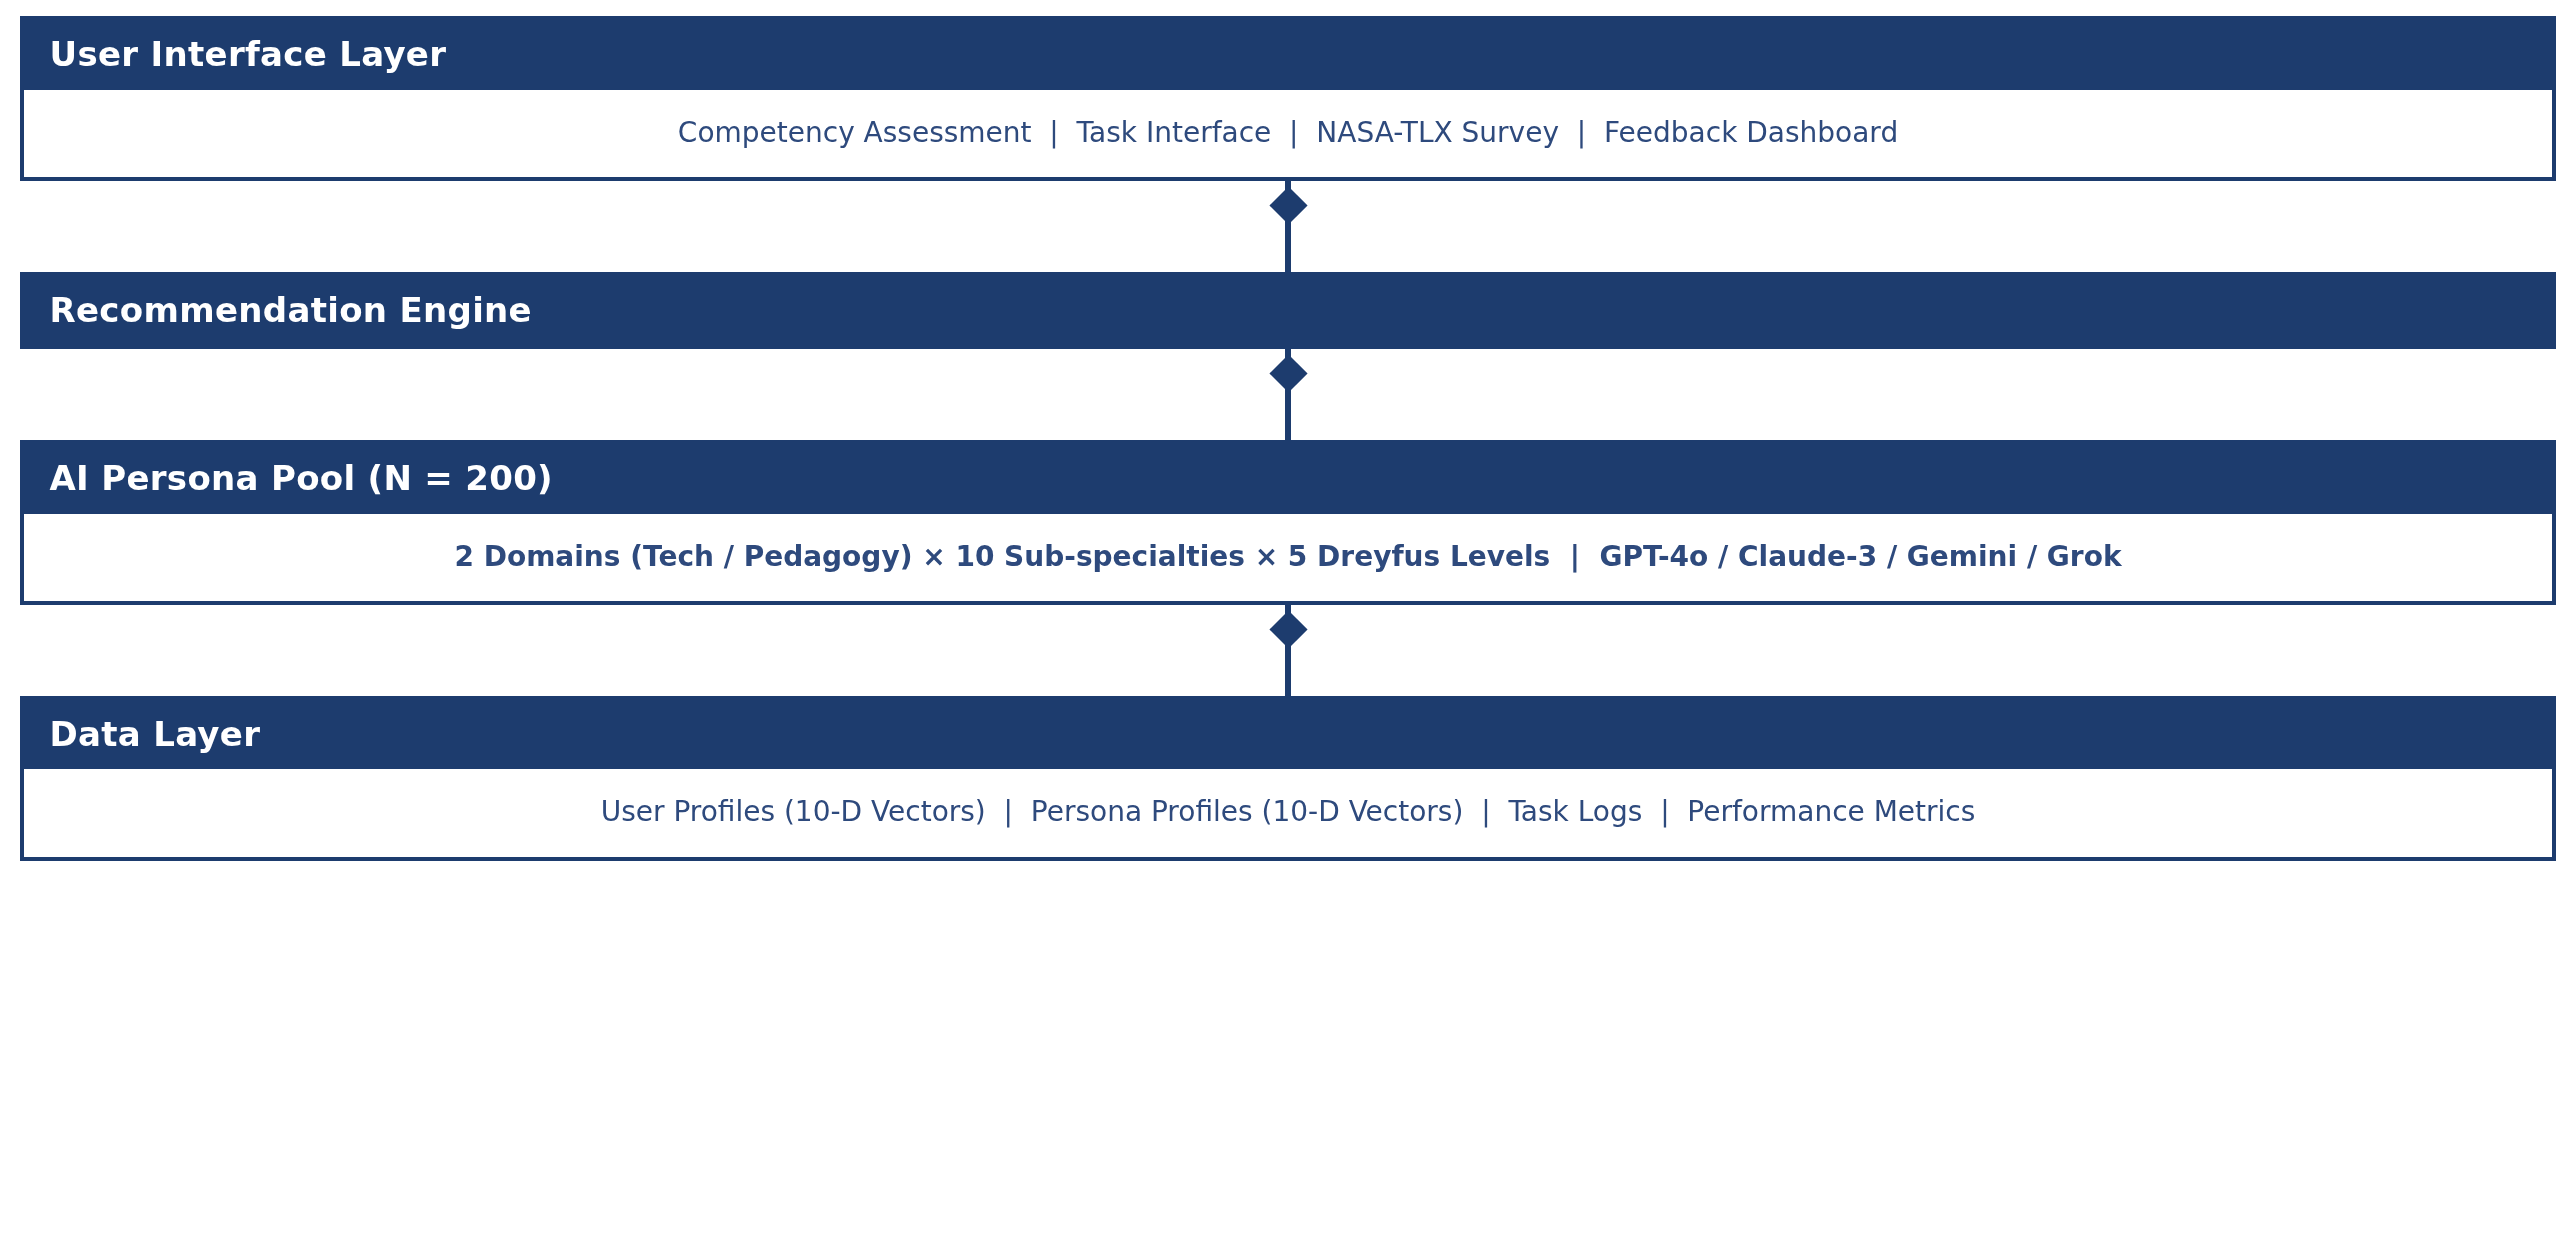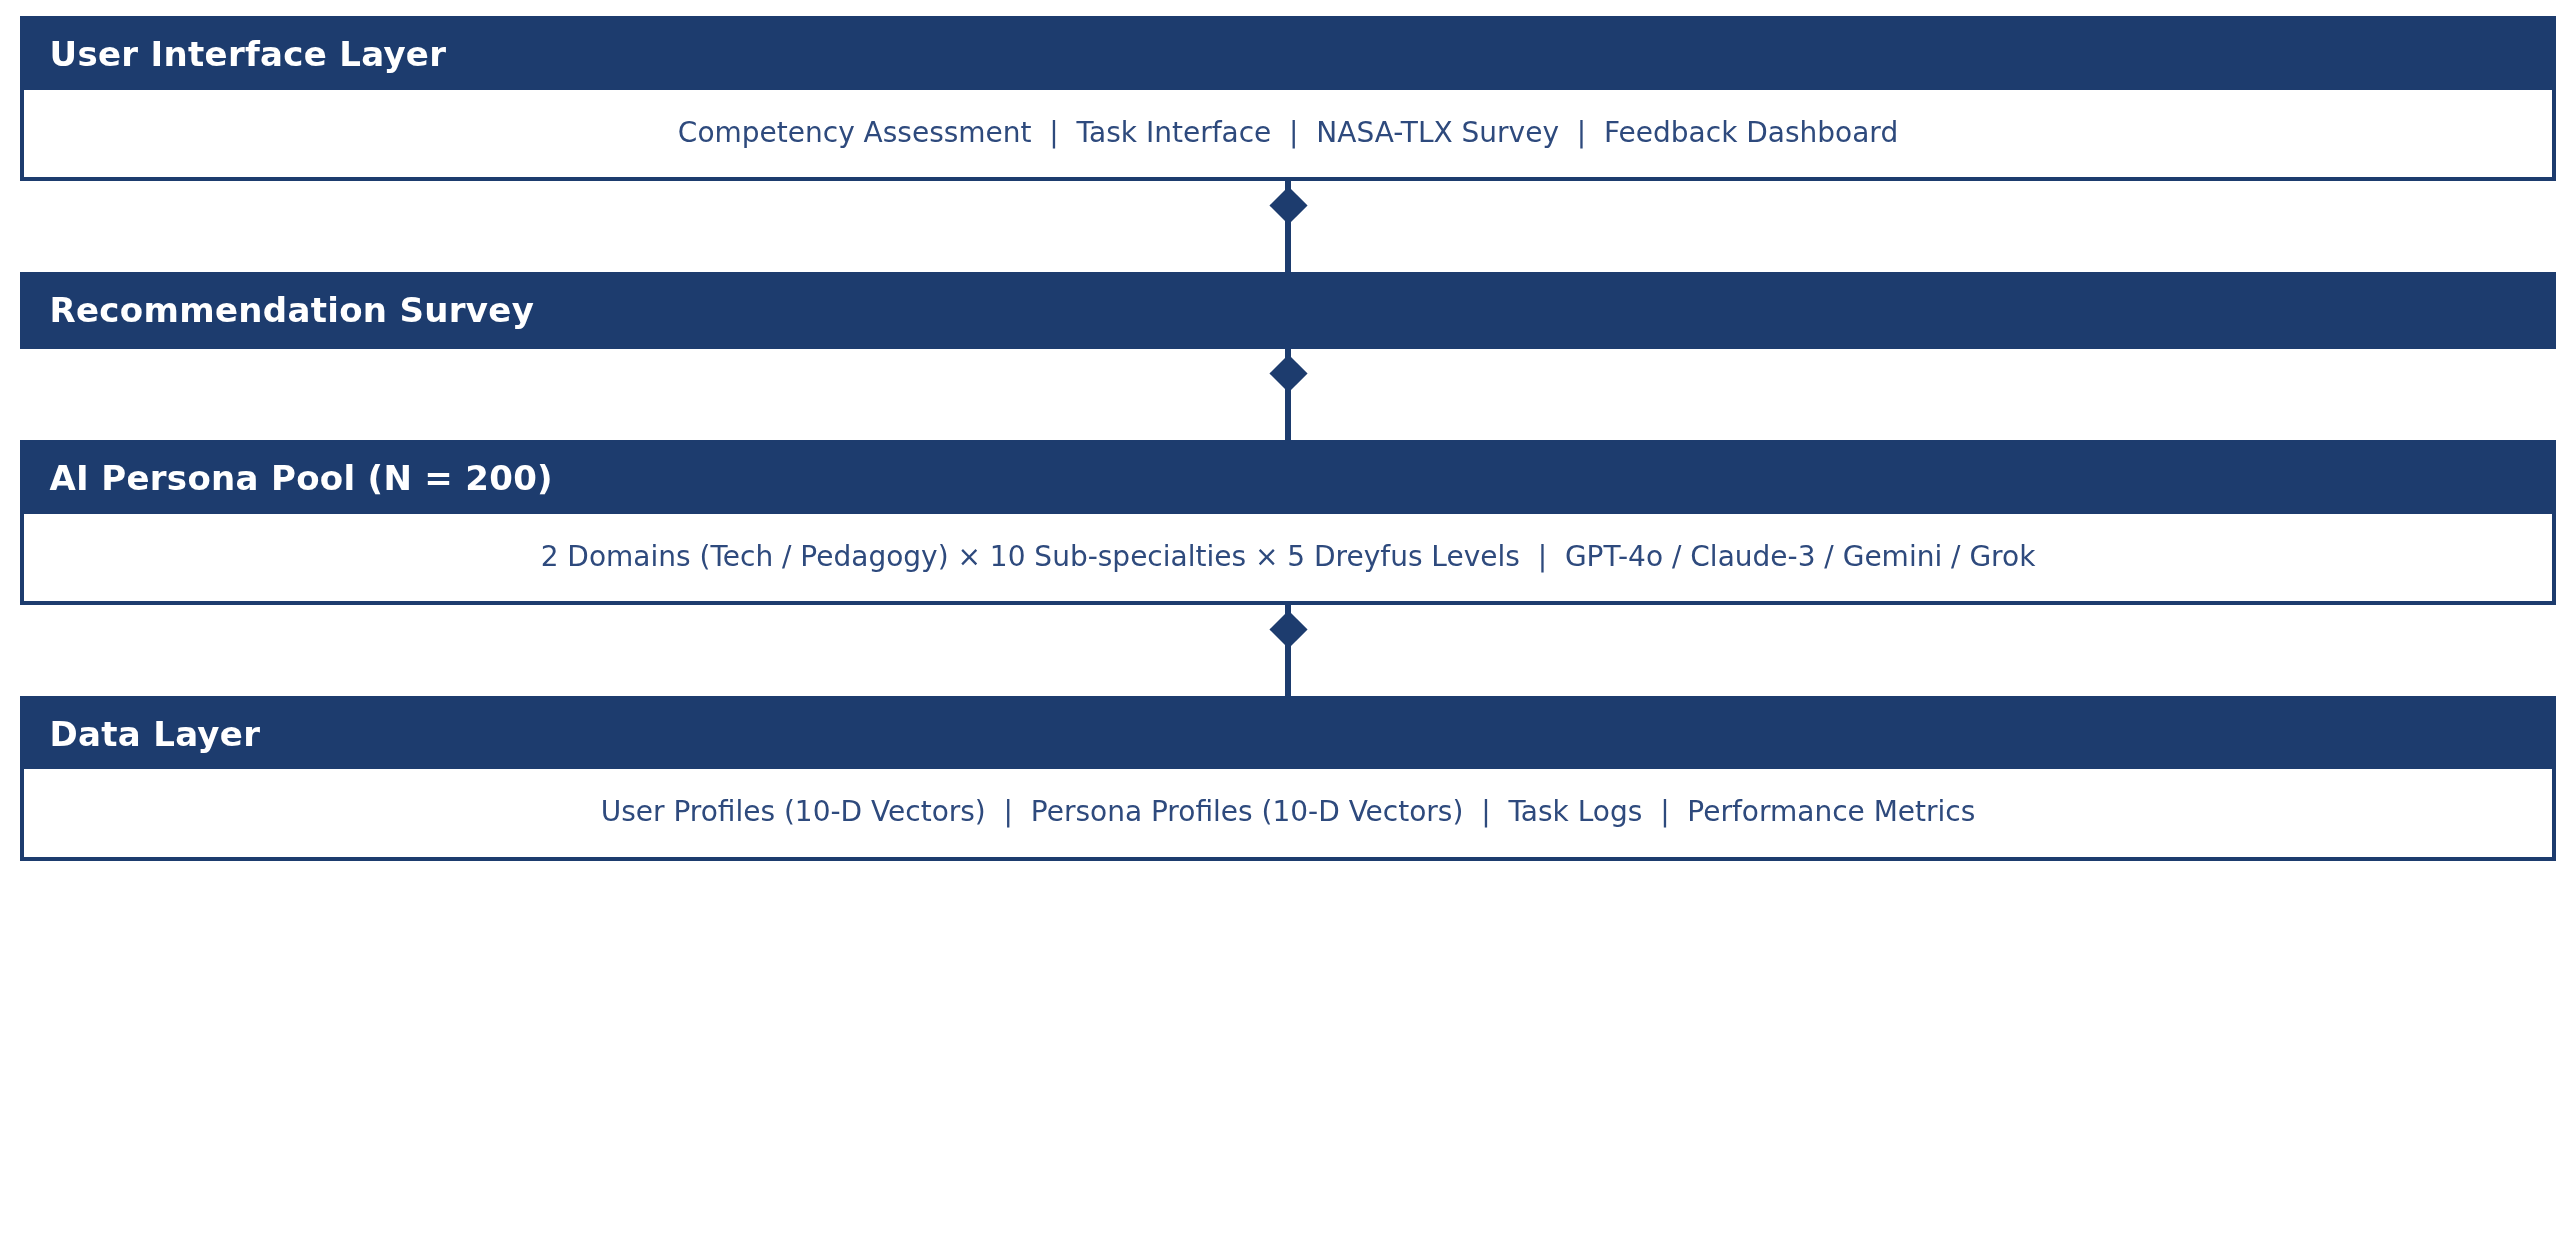--- a/index.html
+++ b/index.html
@@ -71,42 +71,42 @@
   .connector .diamond {
     position:relative;
     width:27px; height:27px;
     margin-top:11px;
     background:#1d3c6e;
     transform:rotate(45deg);
   }
   
   .box-ui   .layer-body  { min-height:67px; }
   .box-rec  .layer-body  { min-height:164px; }
-  .box-pool .layer-body  { min-height:67px; }
+  .box-pool .layer-body  { min-height:67px;font-weight:bold; }
   .box-data .layer-body  { min-height:67px; }
 </style>
 </head>
 <body>
 
 <div class="diagram">
 
   <div class="layer-box box-ui">
     <div class="layer-header">User Interface Layer</div>
     <div class="layer-body">
       <span class="body-line">Competency Assessment  |  Task Interface  |  NASA-TLX Survey  |  Feedback Dashboard</span>
     </div>
   </div>
 
   <div class="connector">
     <span class="stem"></span>
     <span class="diamond"></span>
   </div>
 
   <div class="layer-box box-rec">
-    <div class="layer-header">Recommendation Survey</div>
+    <div class="layer-header">Recommendation Engine</div>
   </div>
 
   <div class="connector">
     <span class="stem"></span>
     <span class="diamond"></span>
   </div>
 
   <div class="layer-box box-pool">
     <div class="layer-header">AI Persona Pool (N = 200)</div>
     <div class="layer-body">

